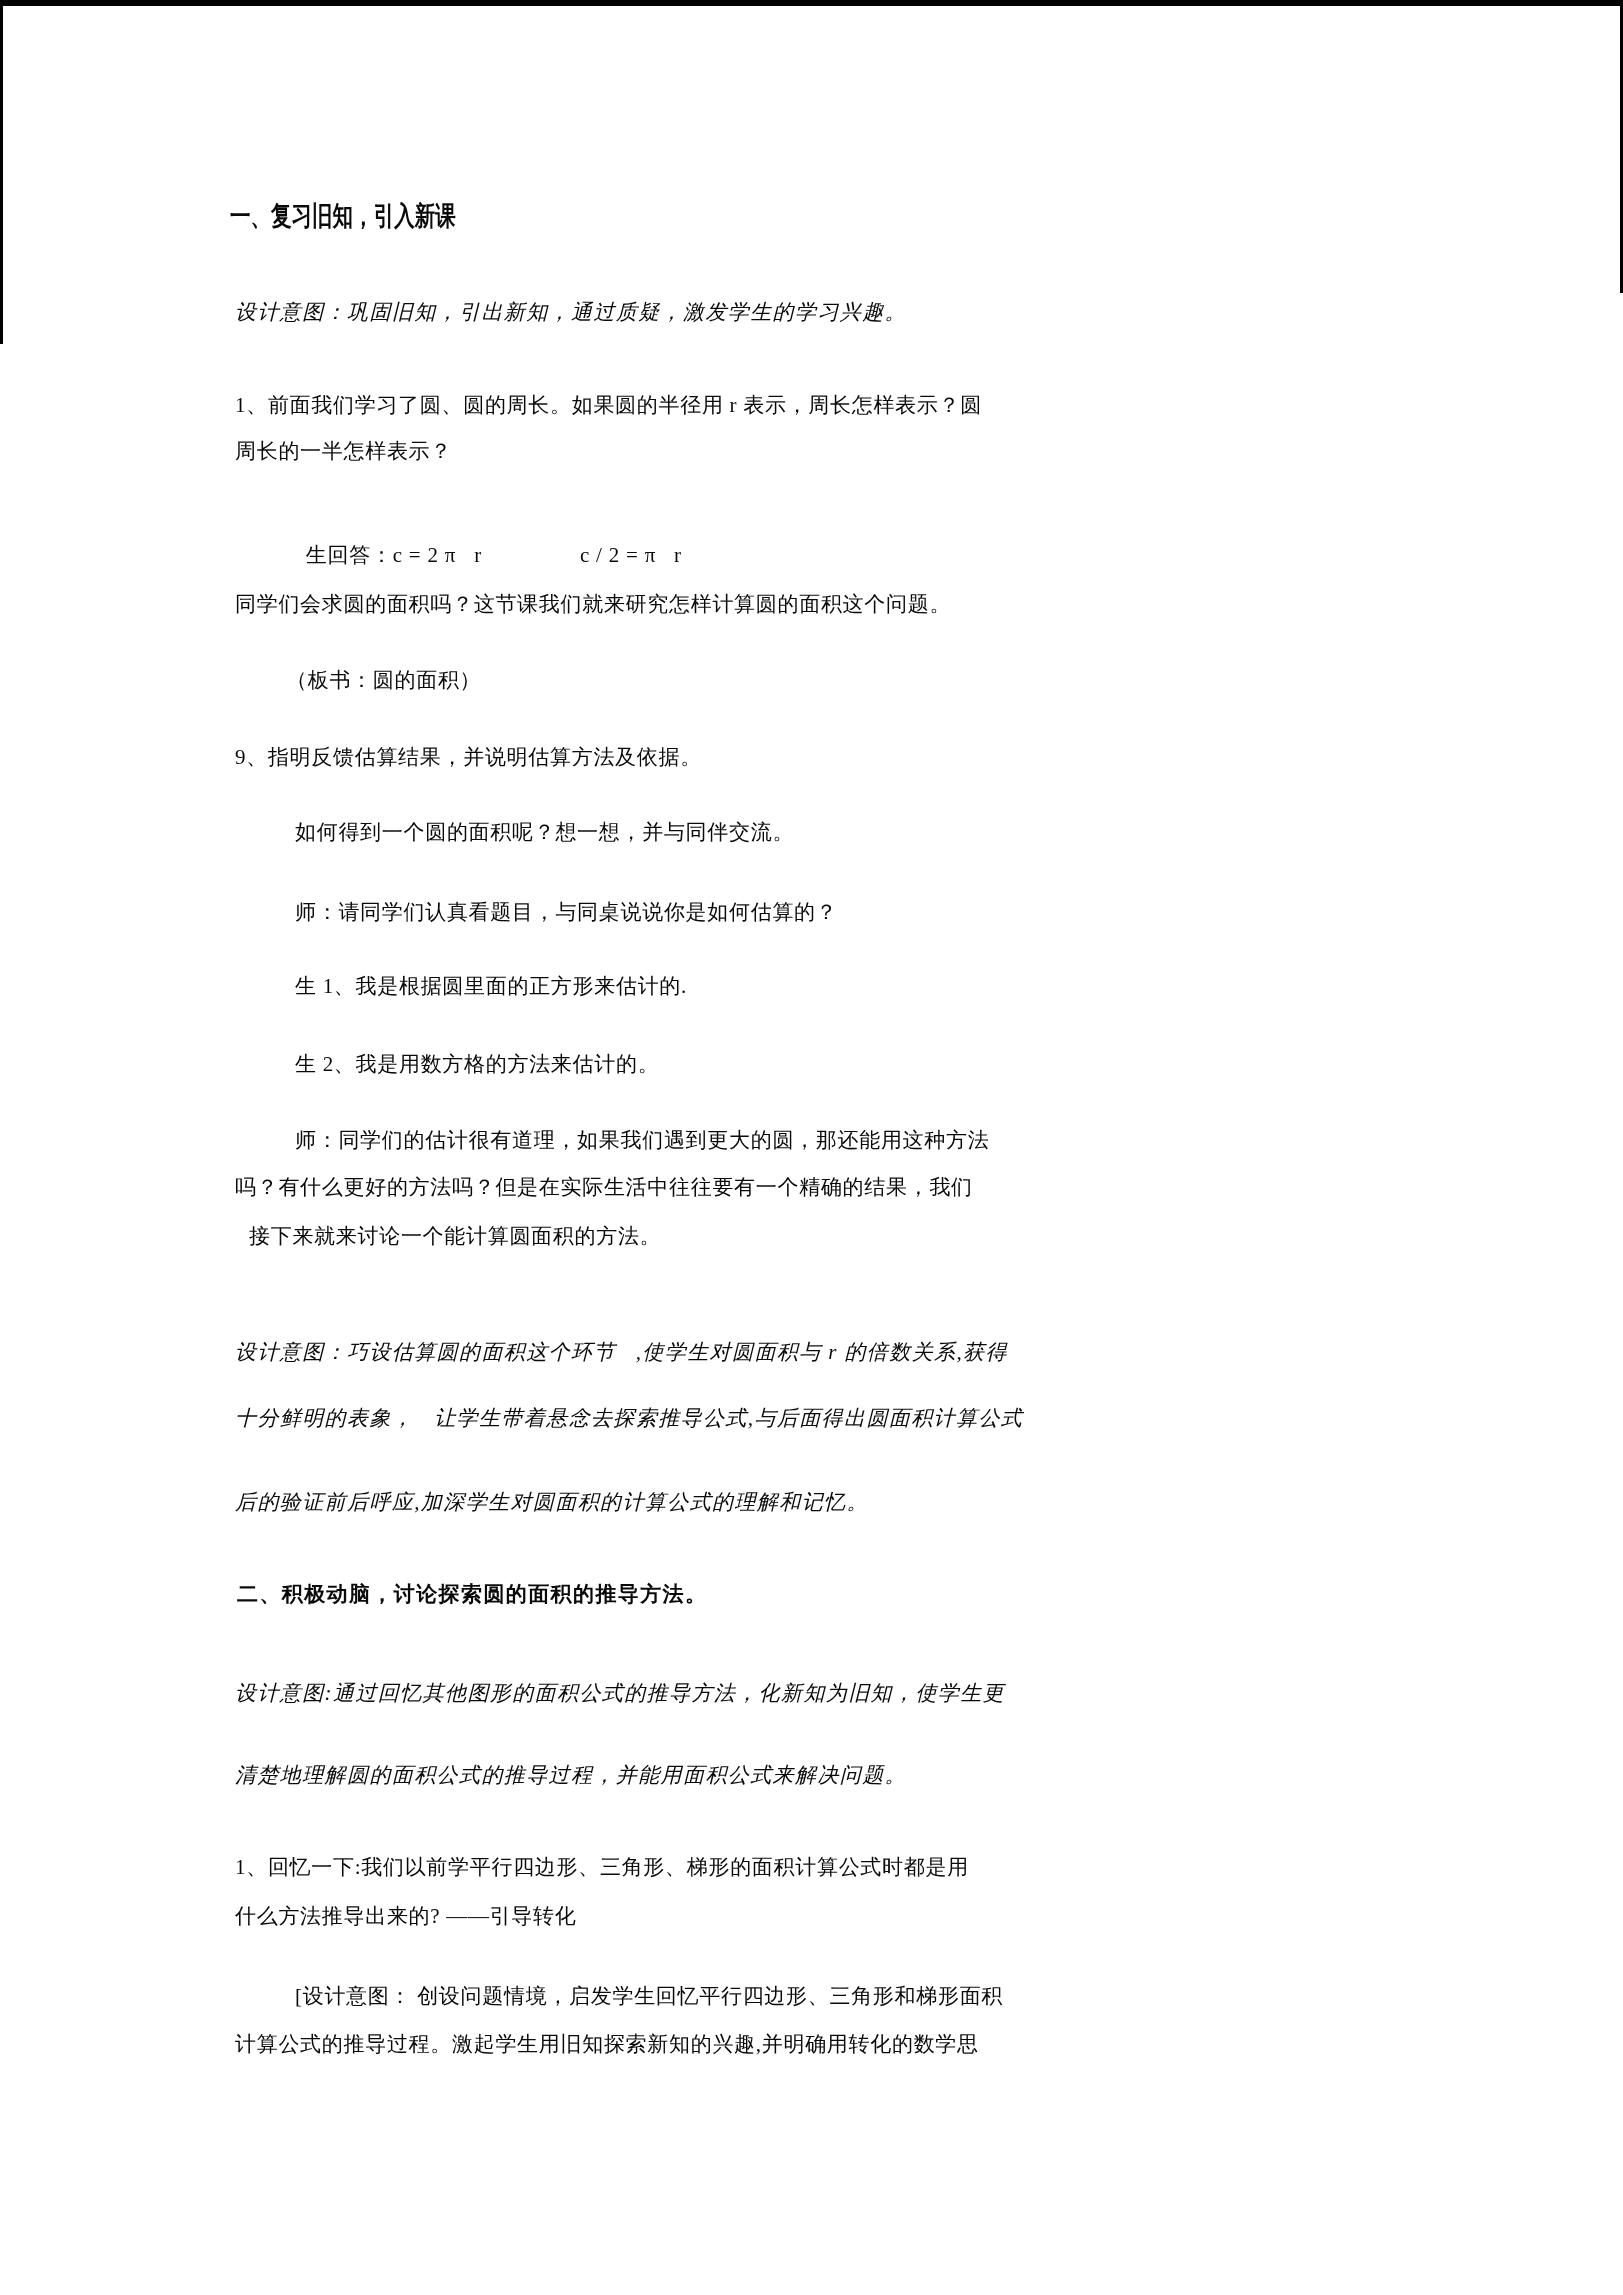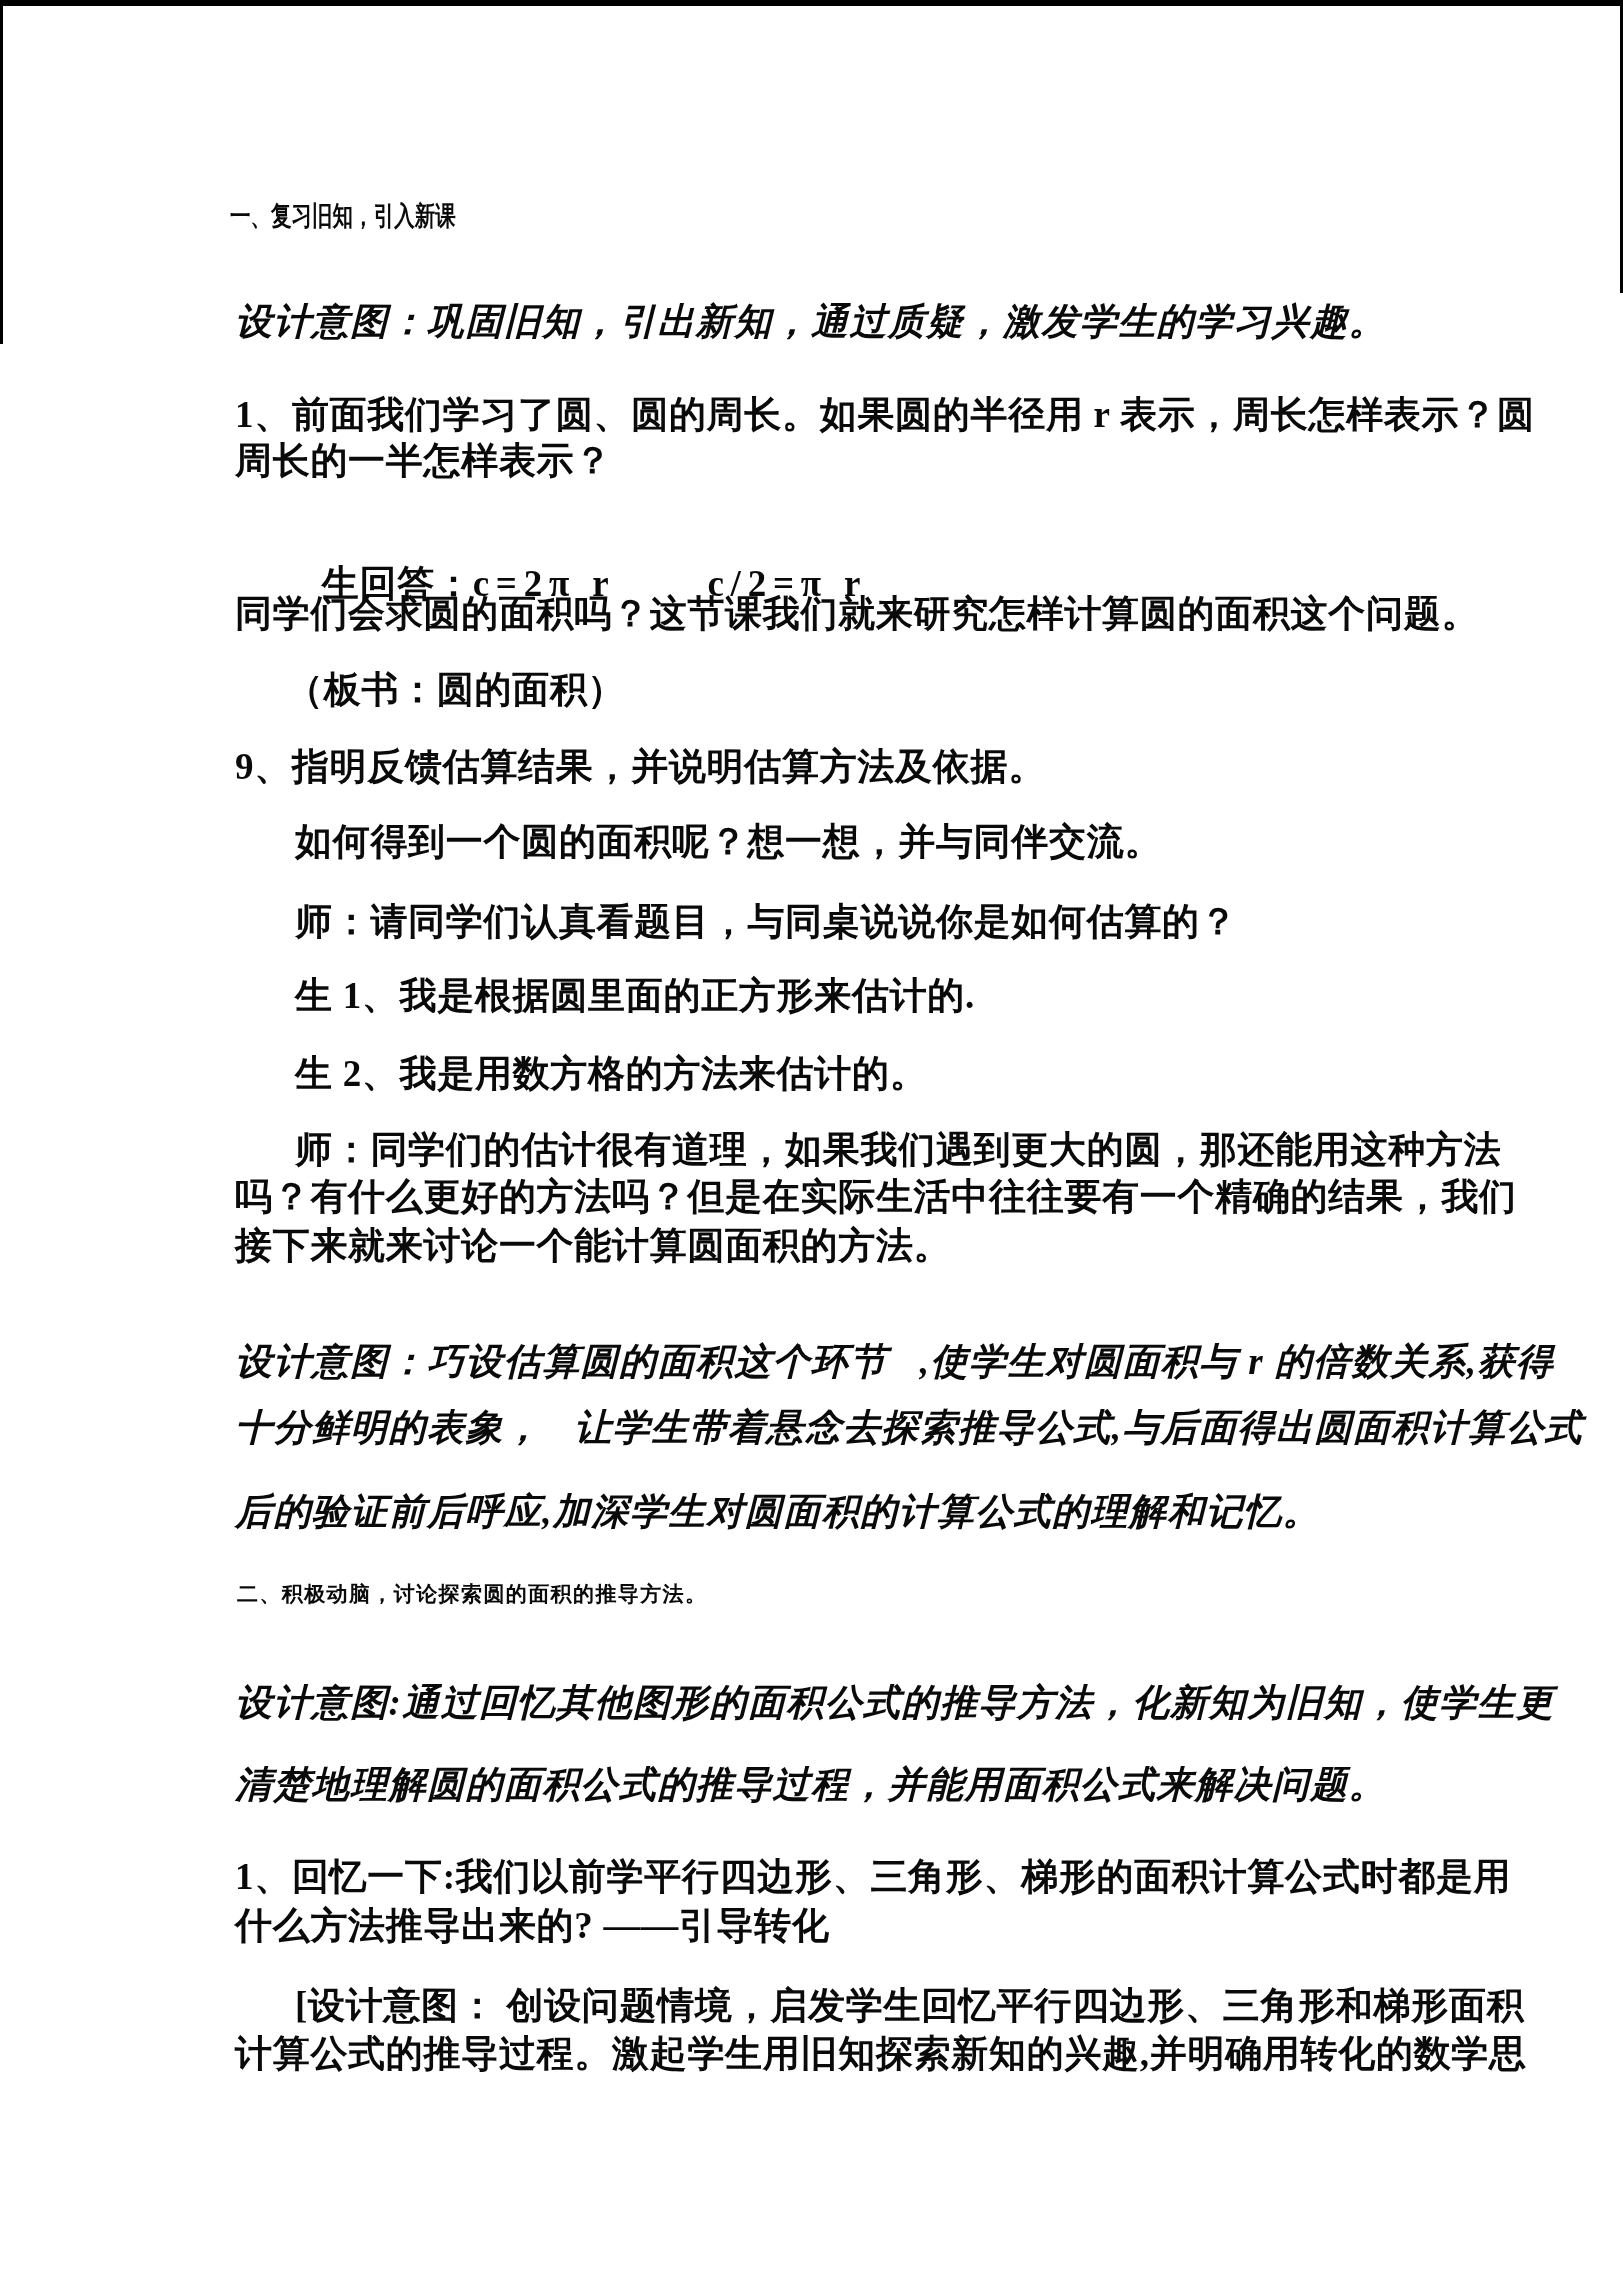--- a/index.html
+++ b/index.html
@@ -15,25 +15,24 @@
   
   .edge { position: absolute; background: #000000; }
   .edge-top   { left: 0; top: 0; width: 1623px; height: 6.1px; }
   .edge-left  { left: 0; top: 0; width: 3.4px;  height: 344px; }
   .edge-right { left: 1620px; top: 0; width: 3.4px; height: 293px; }
 
   
   .ln {
     position: absolute;
     white-space: pre;
-    font-size: 37px;
+    font-size: 21px;
     line-height: 1.18;
     letter-spacing: 0.7px;
     color: #0a0a0a;
-    font-weight: bold;
   }
   .h1 {
     font-weight: bold;
     font-size: 27px;
     letter-spacing: 0px;
     transform: scaleX(0.76);
     transform-origin: left top;
     font-family: "Liberation Serif", "DejaVu Serif", serif;
   }
   .h2 {
@@ -81,21 +80,21 @@
   <div class="ln" style="left:295px; top:900px;">师：请同学们认真看题目，与同桌说说你是如何估算的？</div>
 
   <div class="ln" style="left:295px; top:974px;">生 1、我是根据圆里面的正方形来估计的.</div>
 
   <div class="ln" style="left:295px; top:1052px;text-align:center;">生 2、我是用数方格的方法来估计的。</div>
 
   <div class="ln" style="left:295px; top:1128px;">师：同学们的估计很有道理，如果我们遇到更大的圆，那还能用这种方法</div>
 
   <div class="ln" style="left:235px; top:1175px;">吗？有什么更好的方法吗？但是在实际生活中往往要有一个精确的结果，我们</div>
 
-  <div class="ln" style="left:235px; top:1224px;">接下来就来讨论一个能计算圆面积的方法。</div>
+  <div class="ln" style="left:249px; top:1224px;">接下来就来讨论一个能计算圆面积的方法。</div>
 
   <div class="ln kai" style="left:235px; top:1323px;margin-top:17px;">设计意图：巧设估算圆的面积这个环节   ,使学生对圆面积与 r 的倍数关系,获得</div>
 
   <div class="ln kai" style="left:235px; top:1406px;">十分鲜明的表象，   让学生带着悬念去探索推导公式,与后面得出圆面积计算公式</div>
 
   <div class="ln kai" style="left:235px; top:1490px;">后的验证前后呼应,加深学生对圆面积的计算公式的理解和记忆。</div>
 
   <div class="ln h2" style="left:237px; top:1582px;">二、积极动脑，讨论探索圆的面积的推导方法。</div>
 
   <div class="ln kai" style="left:235px; top:1681px;">设计意图:通过回忆其他图形的面积公式的推导方法，化新知为旧知，使学生更</div>

